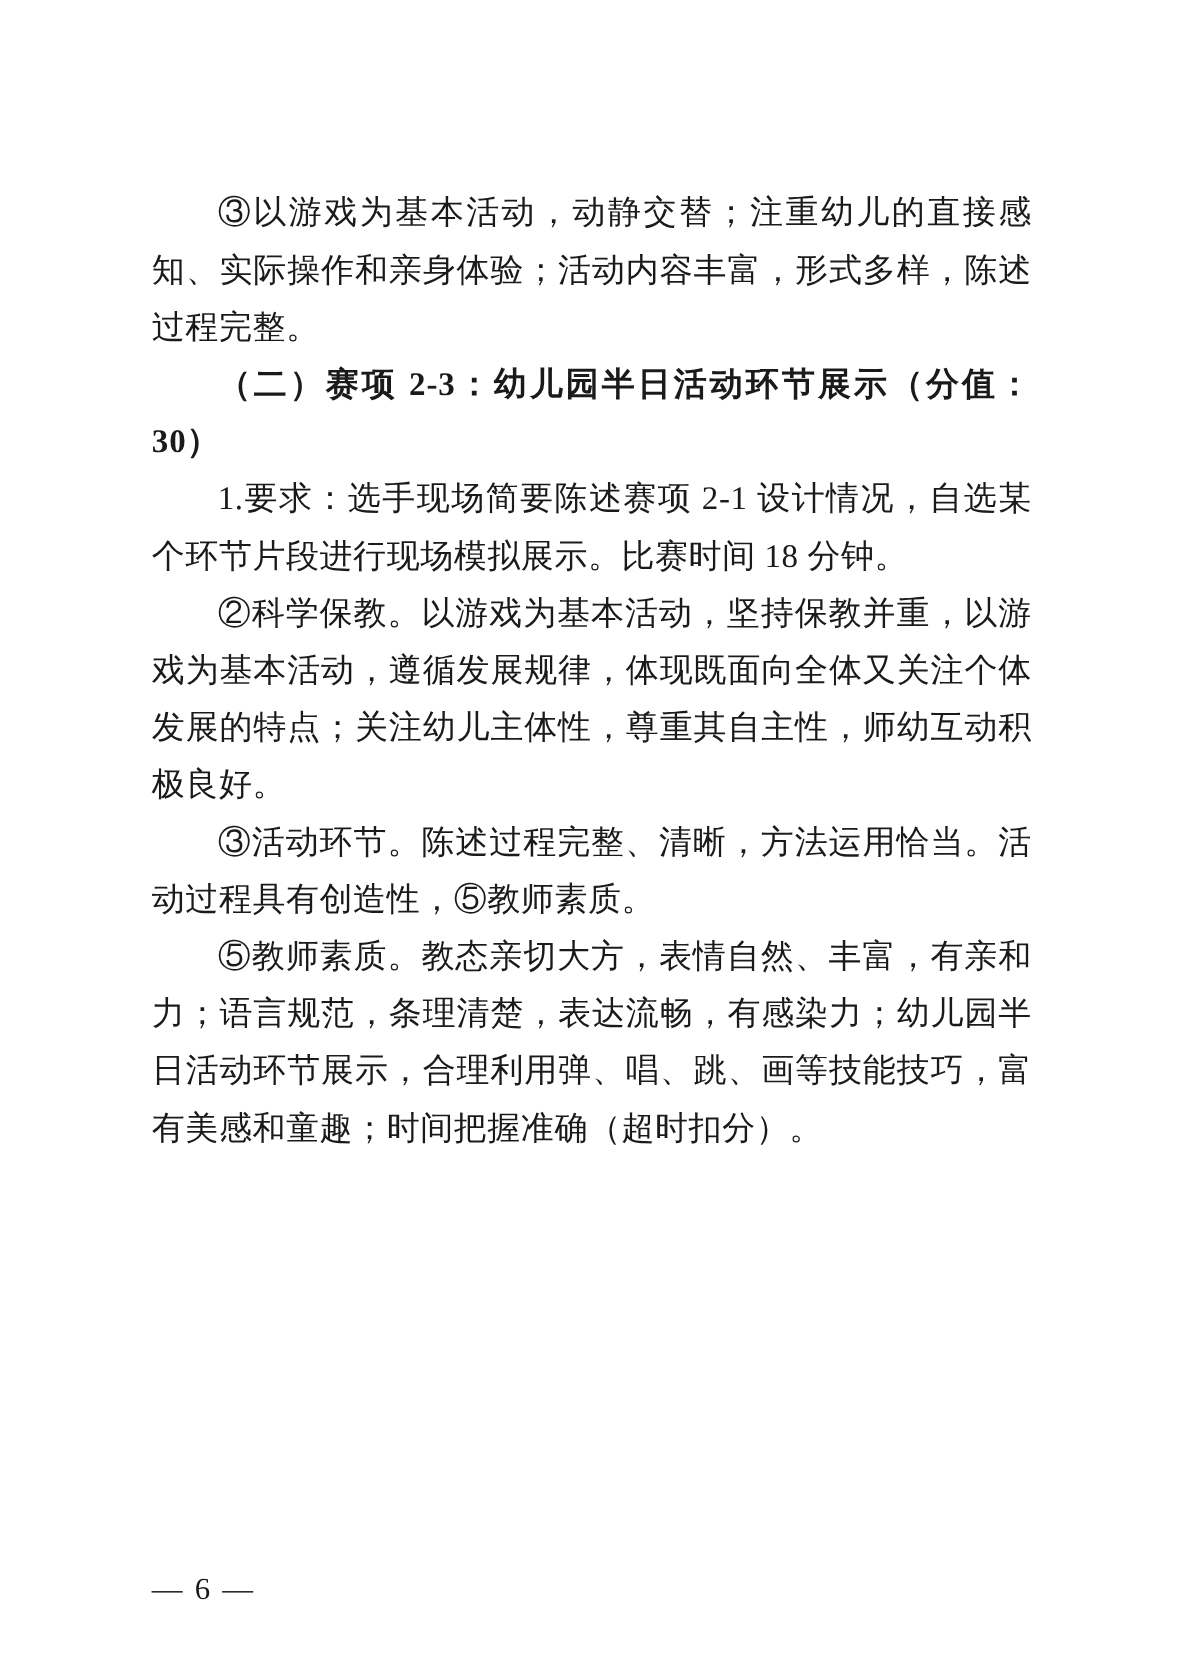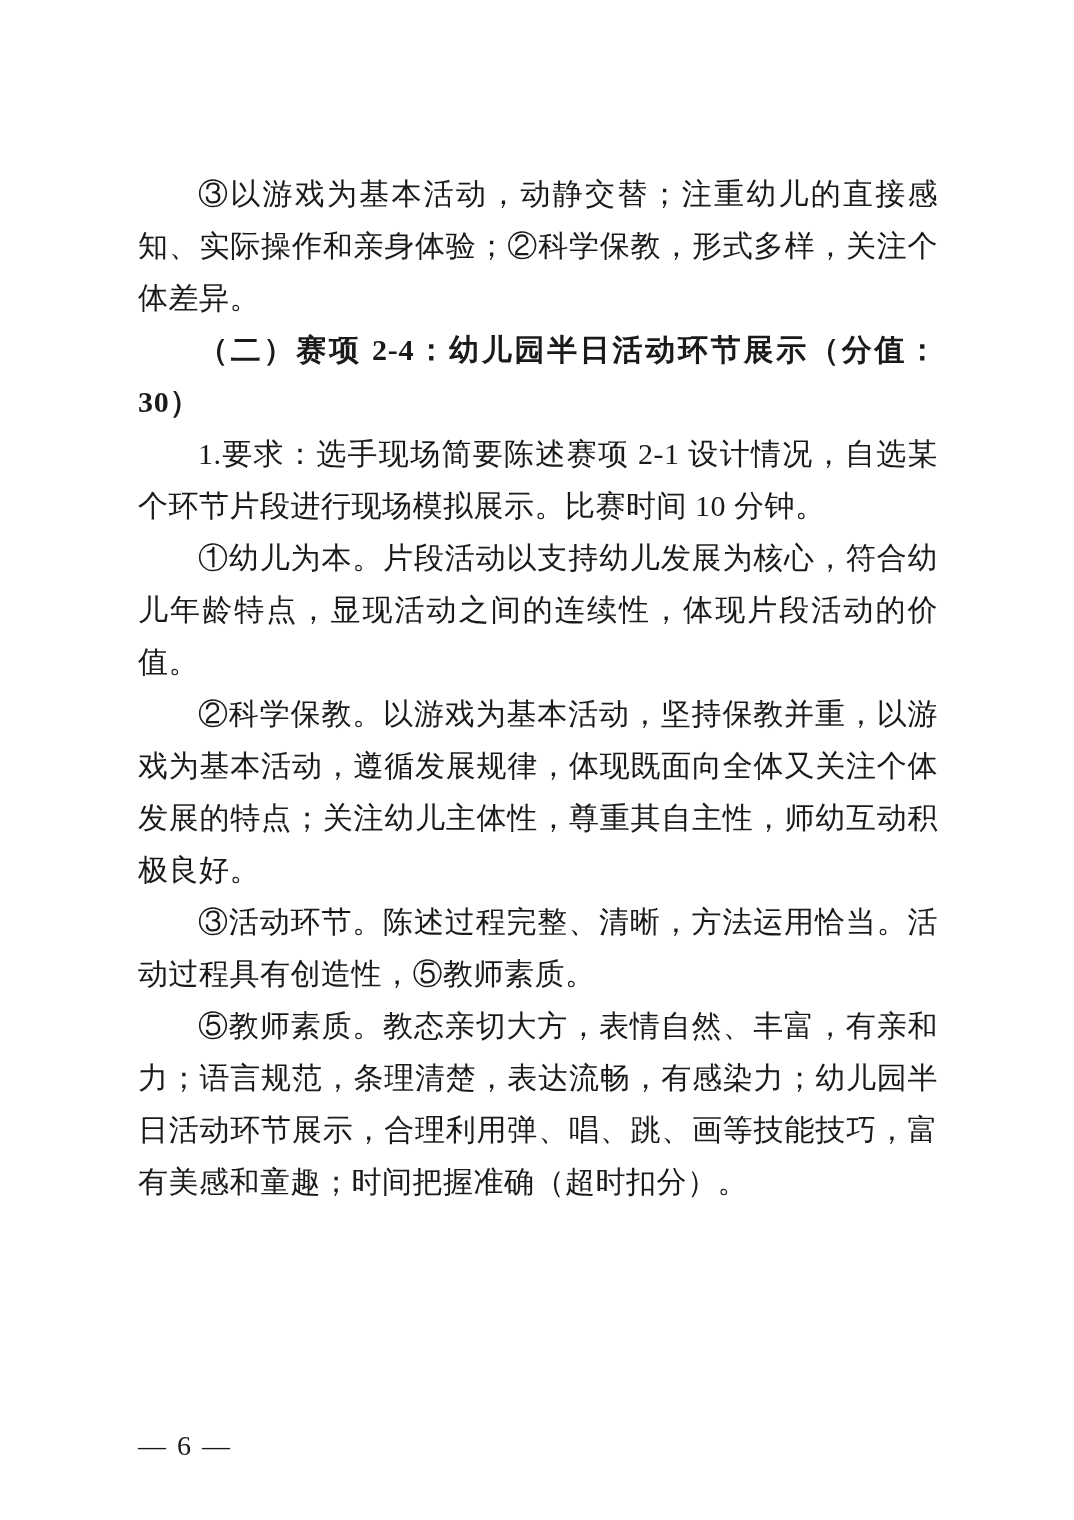--- a/index.html
+++ b/index.html
@@ -52,29 +52,28 @@
     display: inline-block;
     letter-spacing: 2px;
   }
 </style>
 </head>
 <body>
 
 <div class="page">
   <div class="content">
 
-    <p class="para indent">③以游戏为基本活动，动静交替；注重幼儿的直接感知、实际操作和亲身体验；②科学保教，形式多样，关注个体差异。</p>
+    <p class="para indent">③以游戏为基本活动，动静交替；注重幼儿的直接感知、实际操作和亲身体验；活动内容丰富，形式多样，陈述过程完整。</p>
 
 
-    <p class="para heading">（二）赛项 2-4：幼儿园半日活动环节展示（分值：30）</p>
+    <p class="para heading">（二）赛项 2-3：幼儿园半日活动环节展示（分值：30）</p>
 
-    <p class="para indent">1.要求：选手现场简要陈述赛项 2-1 设计情况，自选某个环节片段进行现场模拟展示。比赛时间 10 分钟。</p>
+    <p class="para indent">1.要求：选手现场简要陈述赛项 2-1 设计情况，自选某个环节片段进行现场模拟展示。比赛时间 18 分钟。</p>
 
 
-    <p class="para indent">①幼儿为本。片段活动以支持幼儿发展为核心，符合幼儿年龄特点，显现活动之间的连续性，体现片段活动的价值。</p>
 
     <p class="para indent">②科学保教。以游戏为基本活动，坚持保教并重，以游戏为基本活动，遵循发展规律，体现既面向全体又关注个体发展的特点；关注幼儿主体性，尊重其自主性，师幼互动积极良好。</p>
 
     <p class="para indent">③活动环节。陈述过程完整、清晰，方法运用恰当。活动过程具有创造性，⑤教师素质。</p>
 
 
     <p class="para indent">⑤教师素质。教态亲切大方，表情自然、丰富，有亲和力；语言规范，条理清楚，表达流畅，有感染力；幼儿园半日活动环节展示，合理利用弹、唱、跳、画等技能技巧，富有美感和童趣；时间把握准确（超时扣分）。</p>
 
   </div>
 

